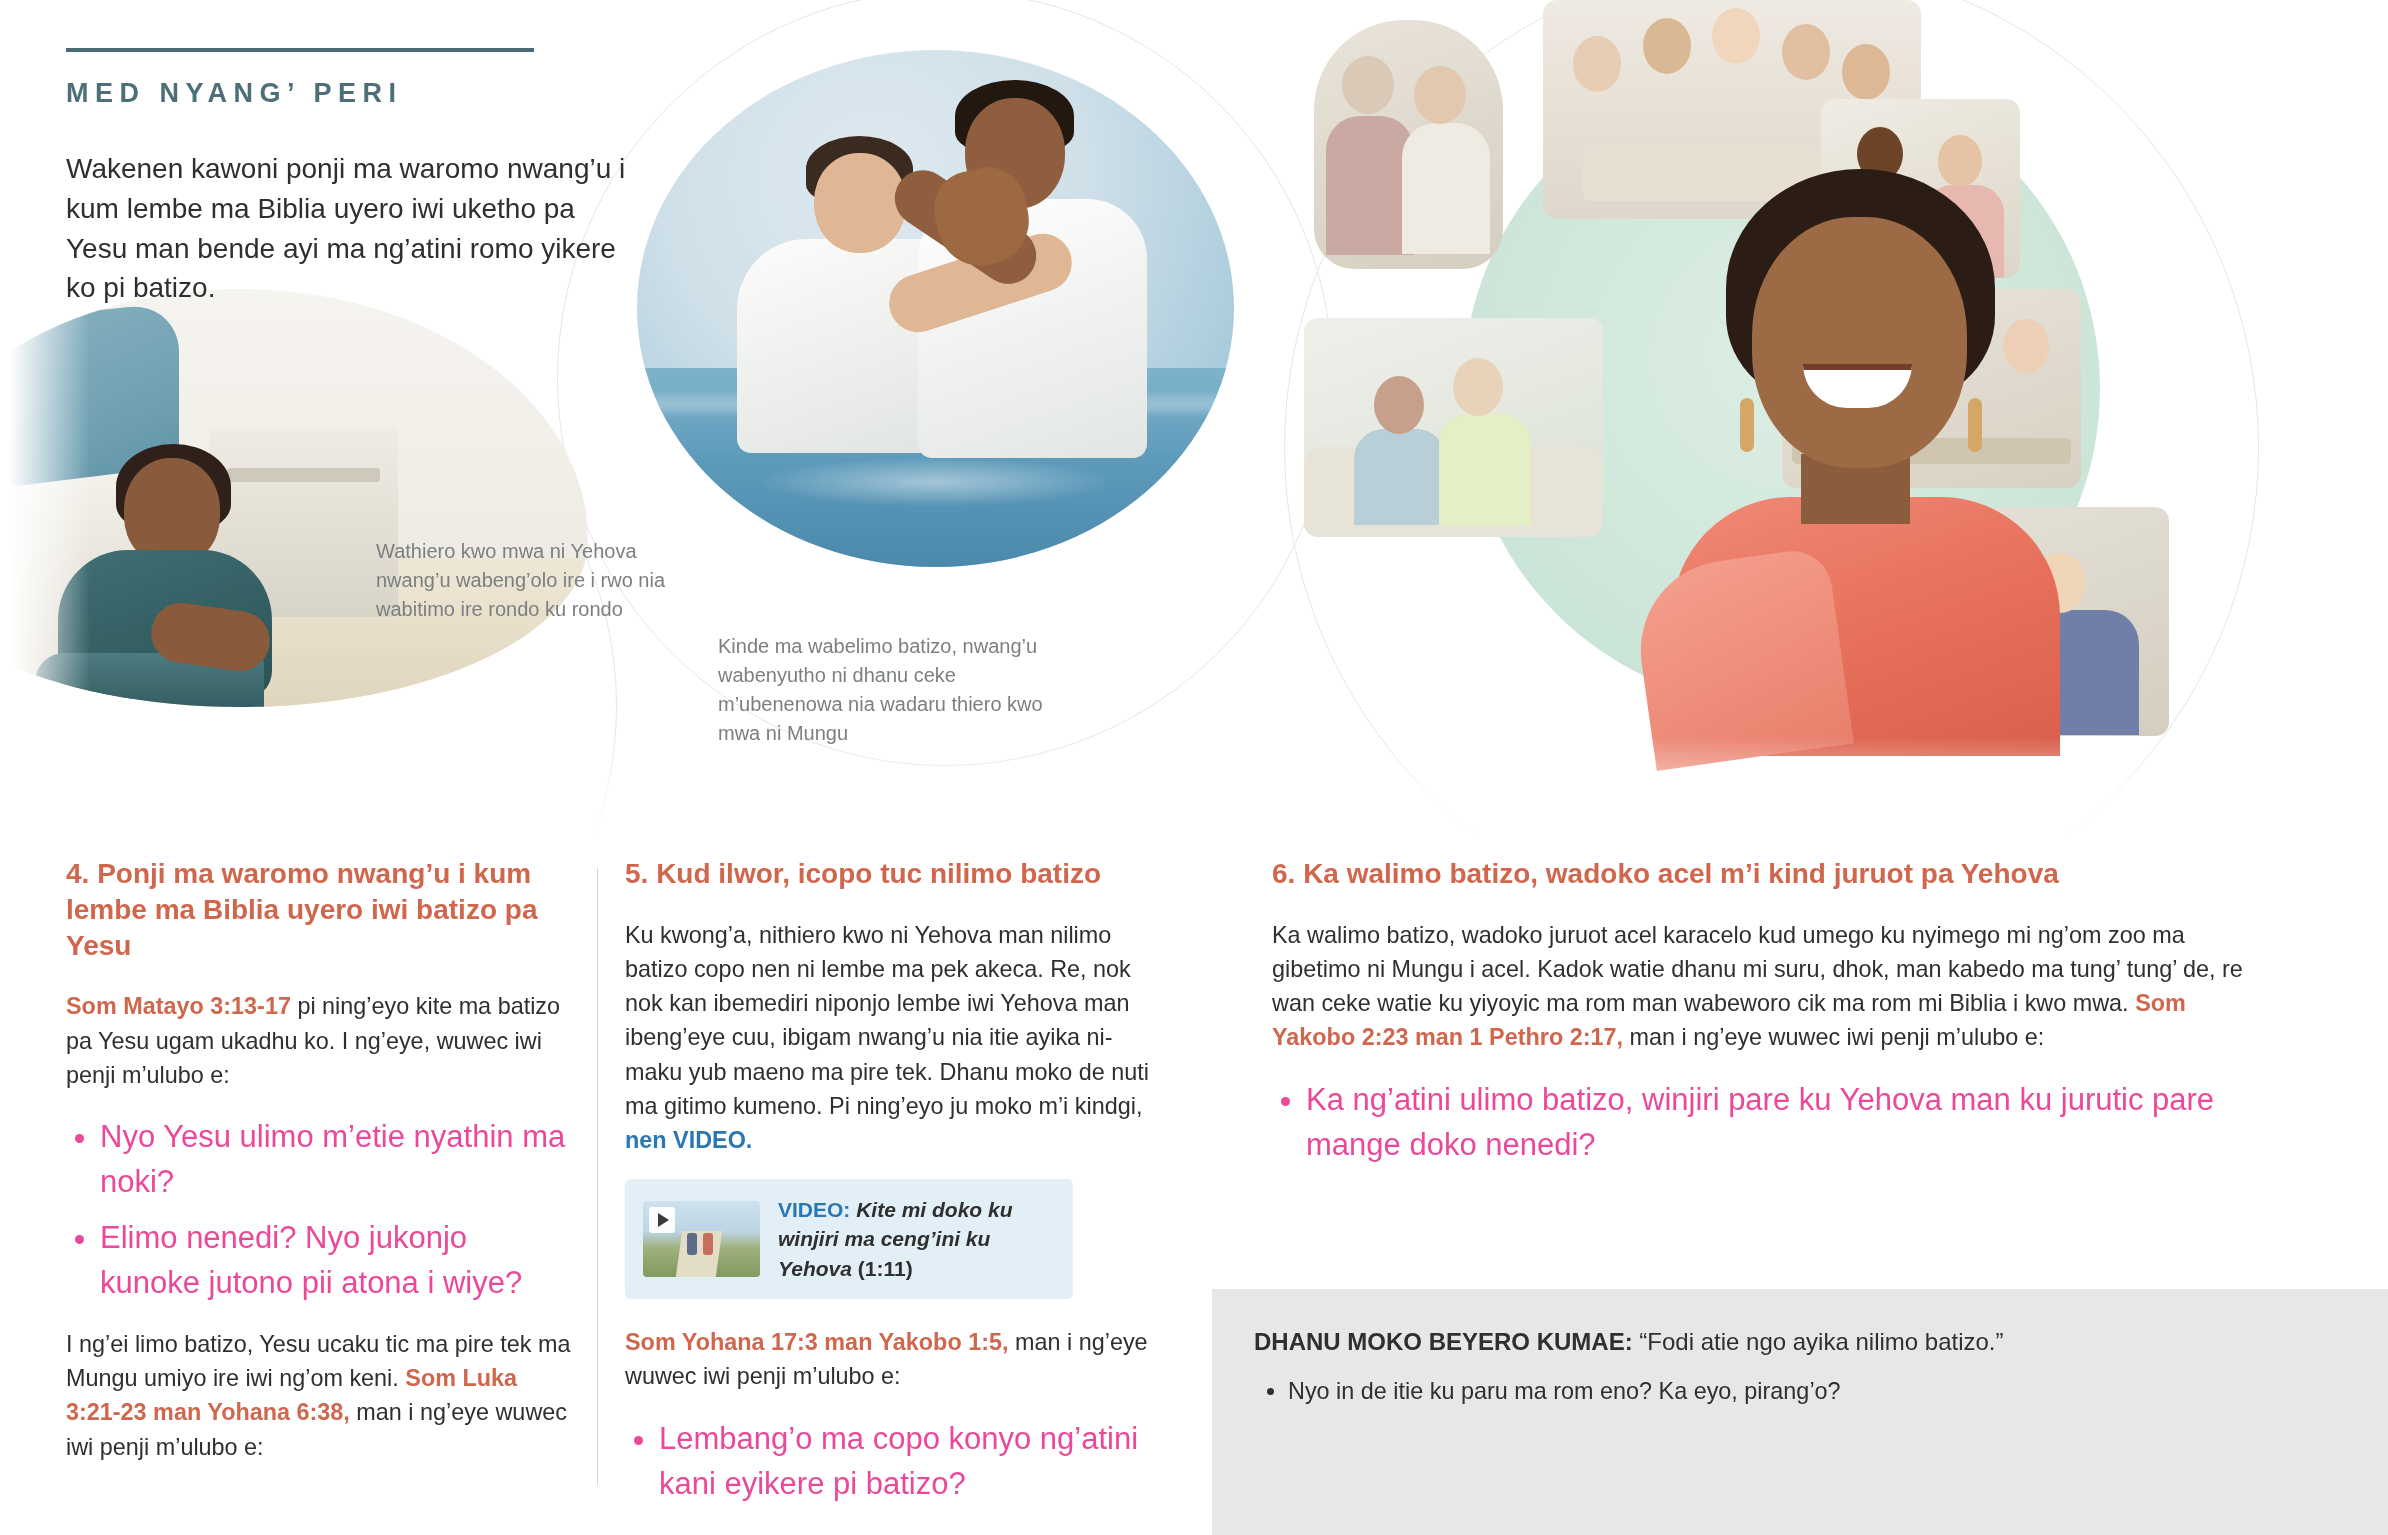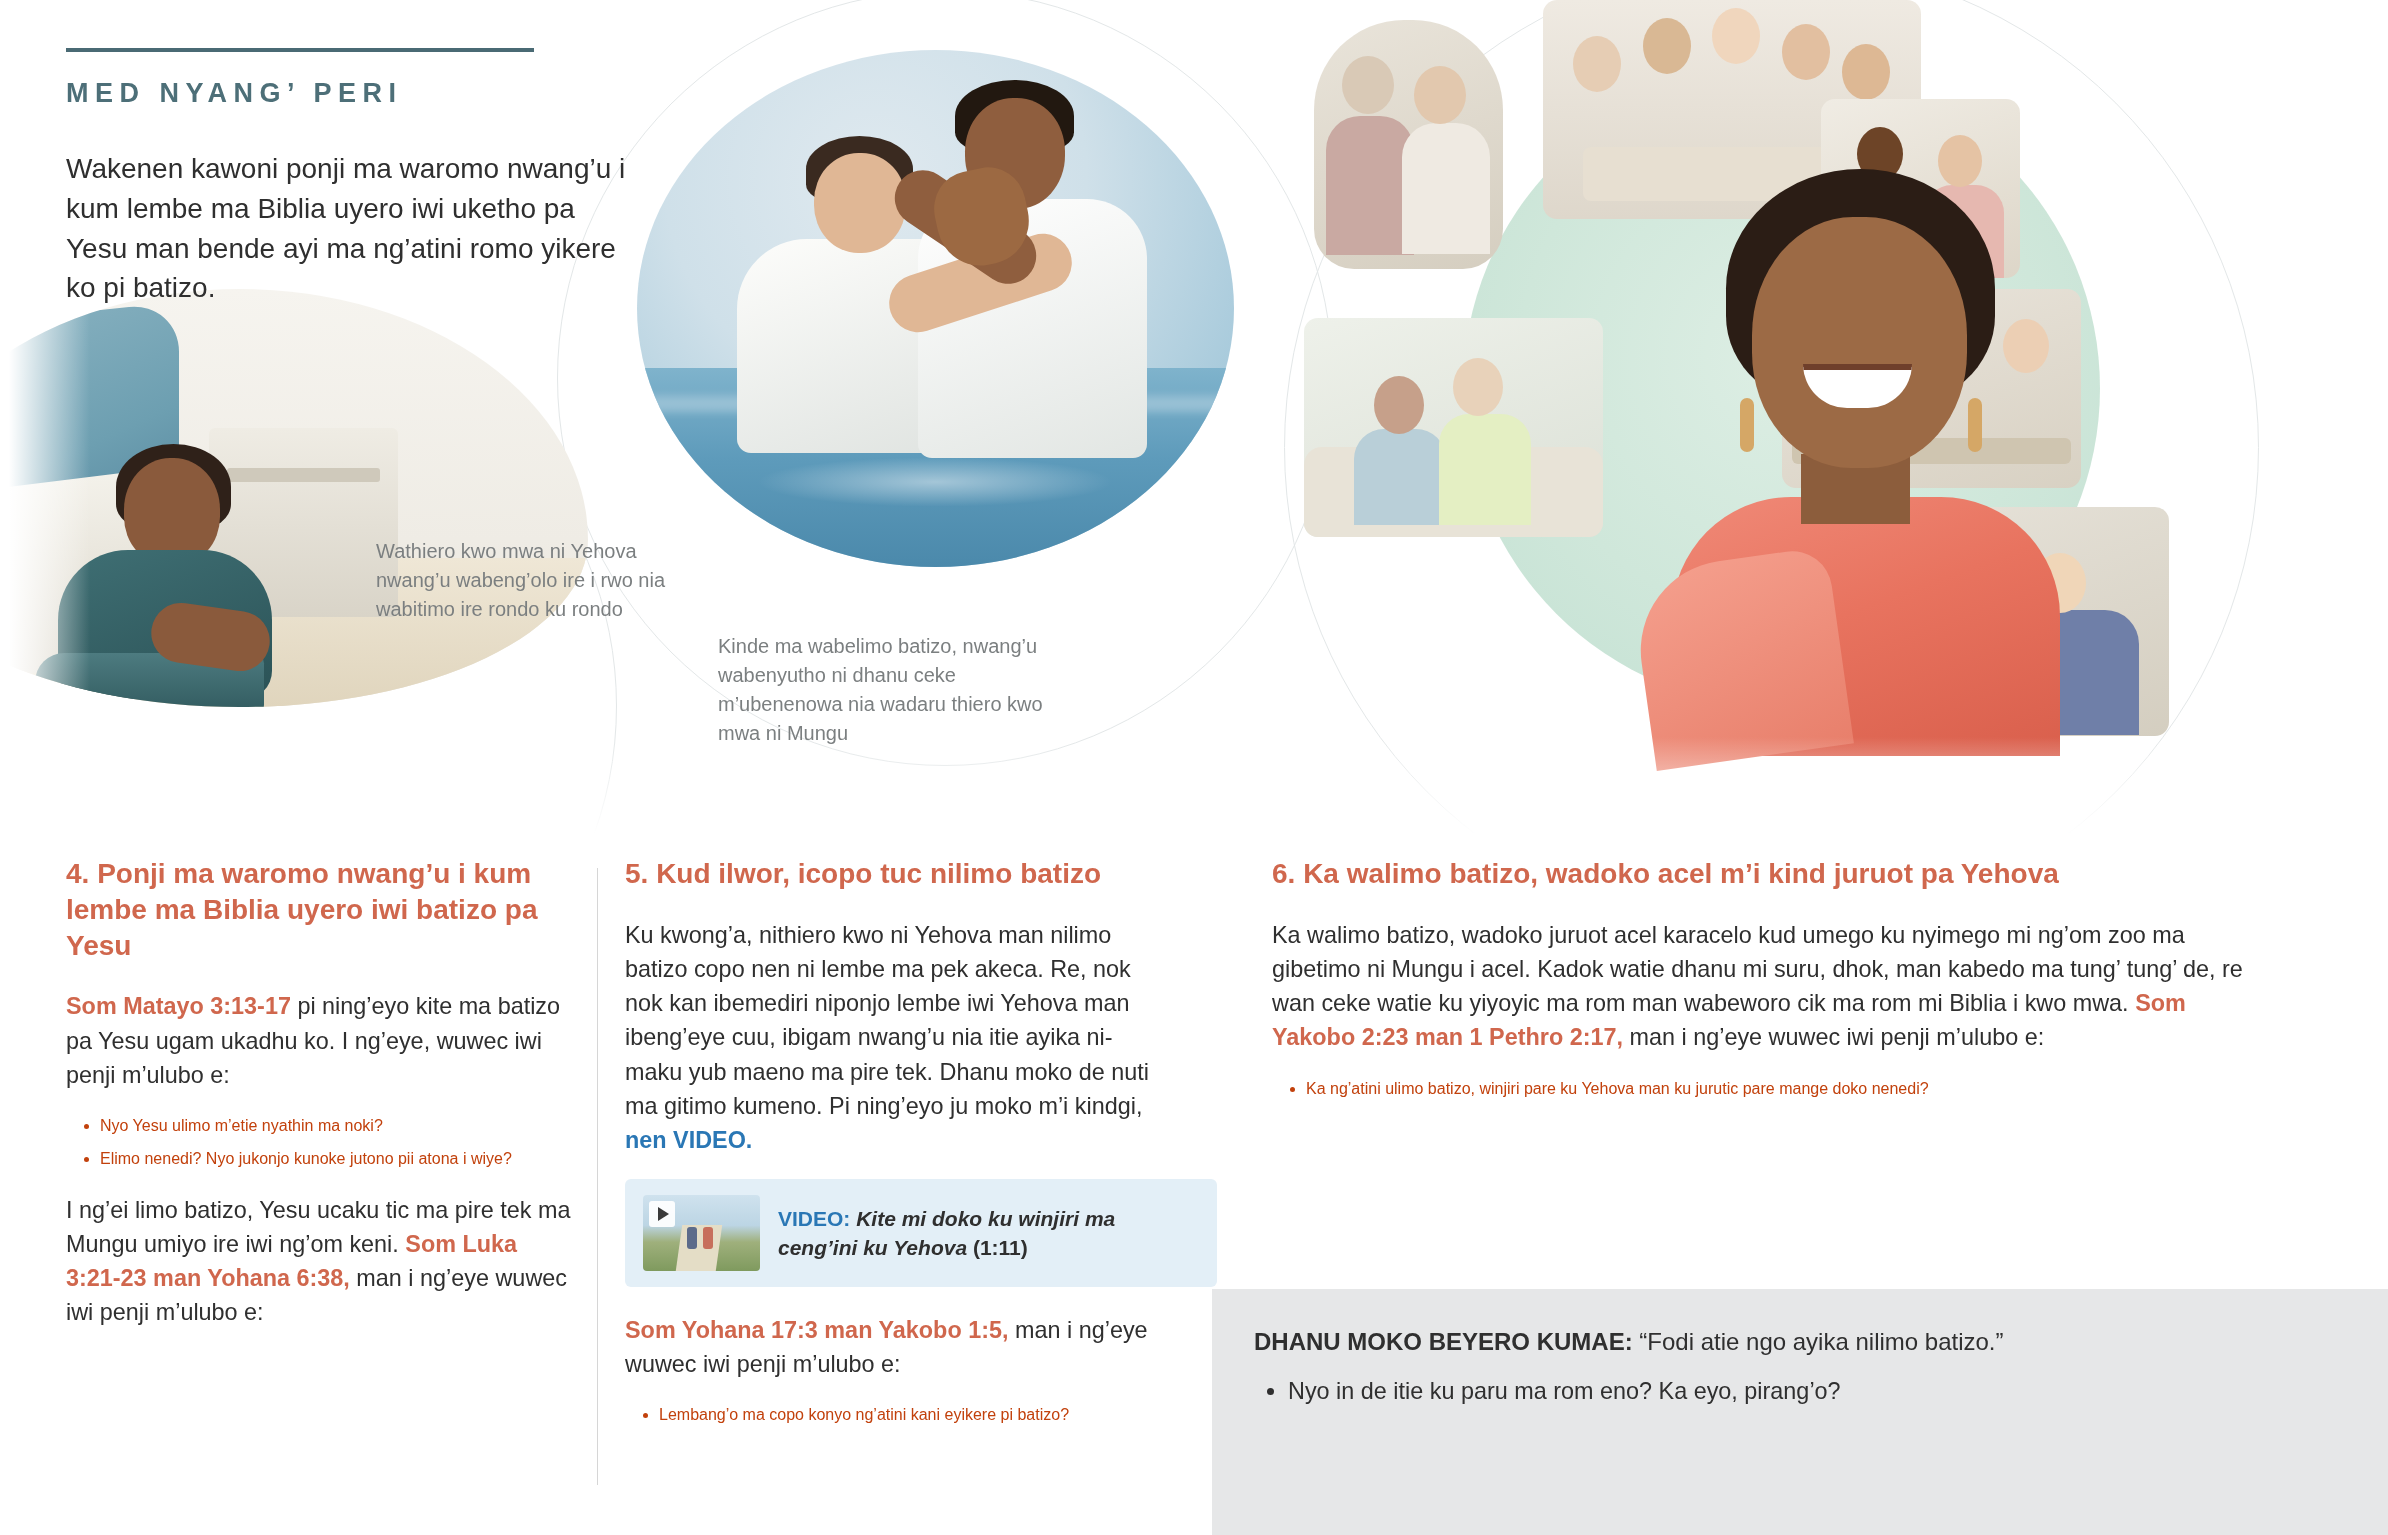--- a/index.html
+++ b/index.html
@@ -251,32 +251,32 @@
   p.body {
     margin:0 0 22px 0;
     font-size:23.4px; line-height:1.46; color:#2f2f2f;
   }
   .scrip { color:#d0674d; font-weight:bold; }
   .link { color:#2a77b5; font-weight:bold; }
   ul.qs {
     margin:0 0 22px 0; padding-left:34px;
   }
   ul.qs li {
-    font-size:16px; line-height:1.46; color:#c2410c;
+    font-size:31px; line-height:1.46; color:#ec4899;
     margin-bottom:10px;
   }
 
   
   .video-box {
     margin: 10px 0 26px 0;
     background:#e3eff7;
     border-radius:6px;
     padding:16px 18px;
     display:flex; align-items:center; gap:18px;
-    width: 592px;
+    width: 448px;
   }
   .video-thumb {
     position:relative;
     width:117px; height:76px; border-radius:4px; flex:0 0 auto;
     background:linear-gradient(180deg,#cfe2ee 0%, #bcd5e4 40%, #9fb07c 62%, #7f9a5e 100%);
     overflow:hidden;
   }
   .video-thumb .path {
     position:absolute; left:36px; bottom:0; width:40px; height:46px;
     background:#e4ddc6; transform: skewX(-8deg);

